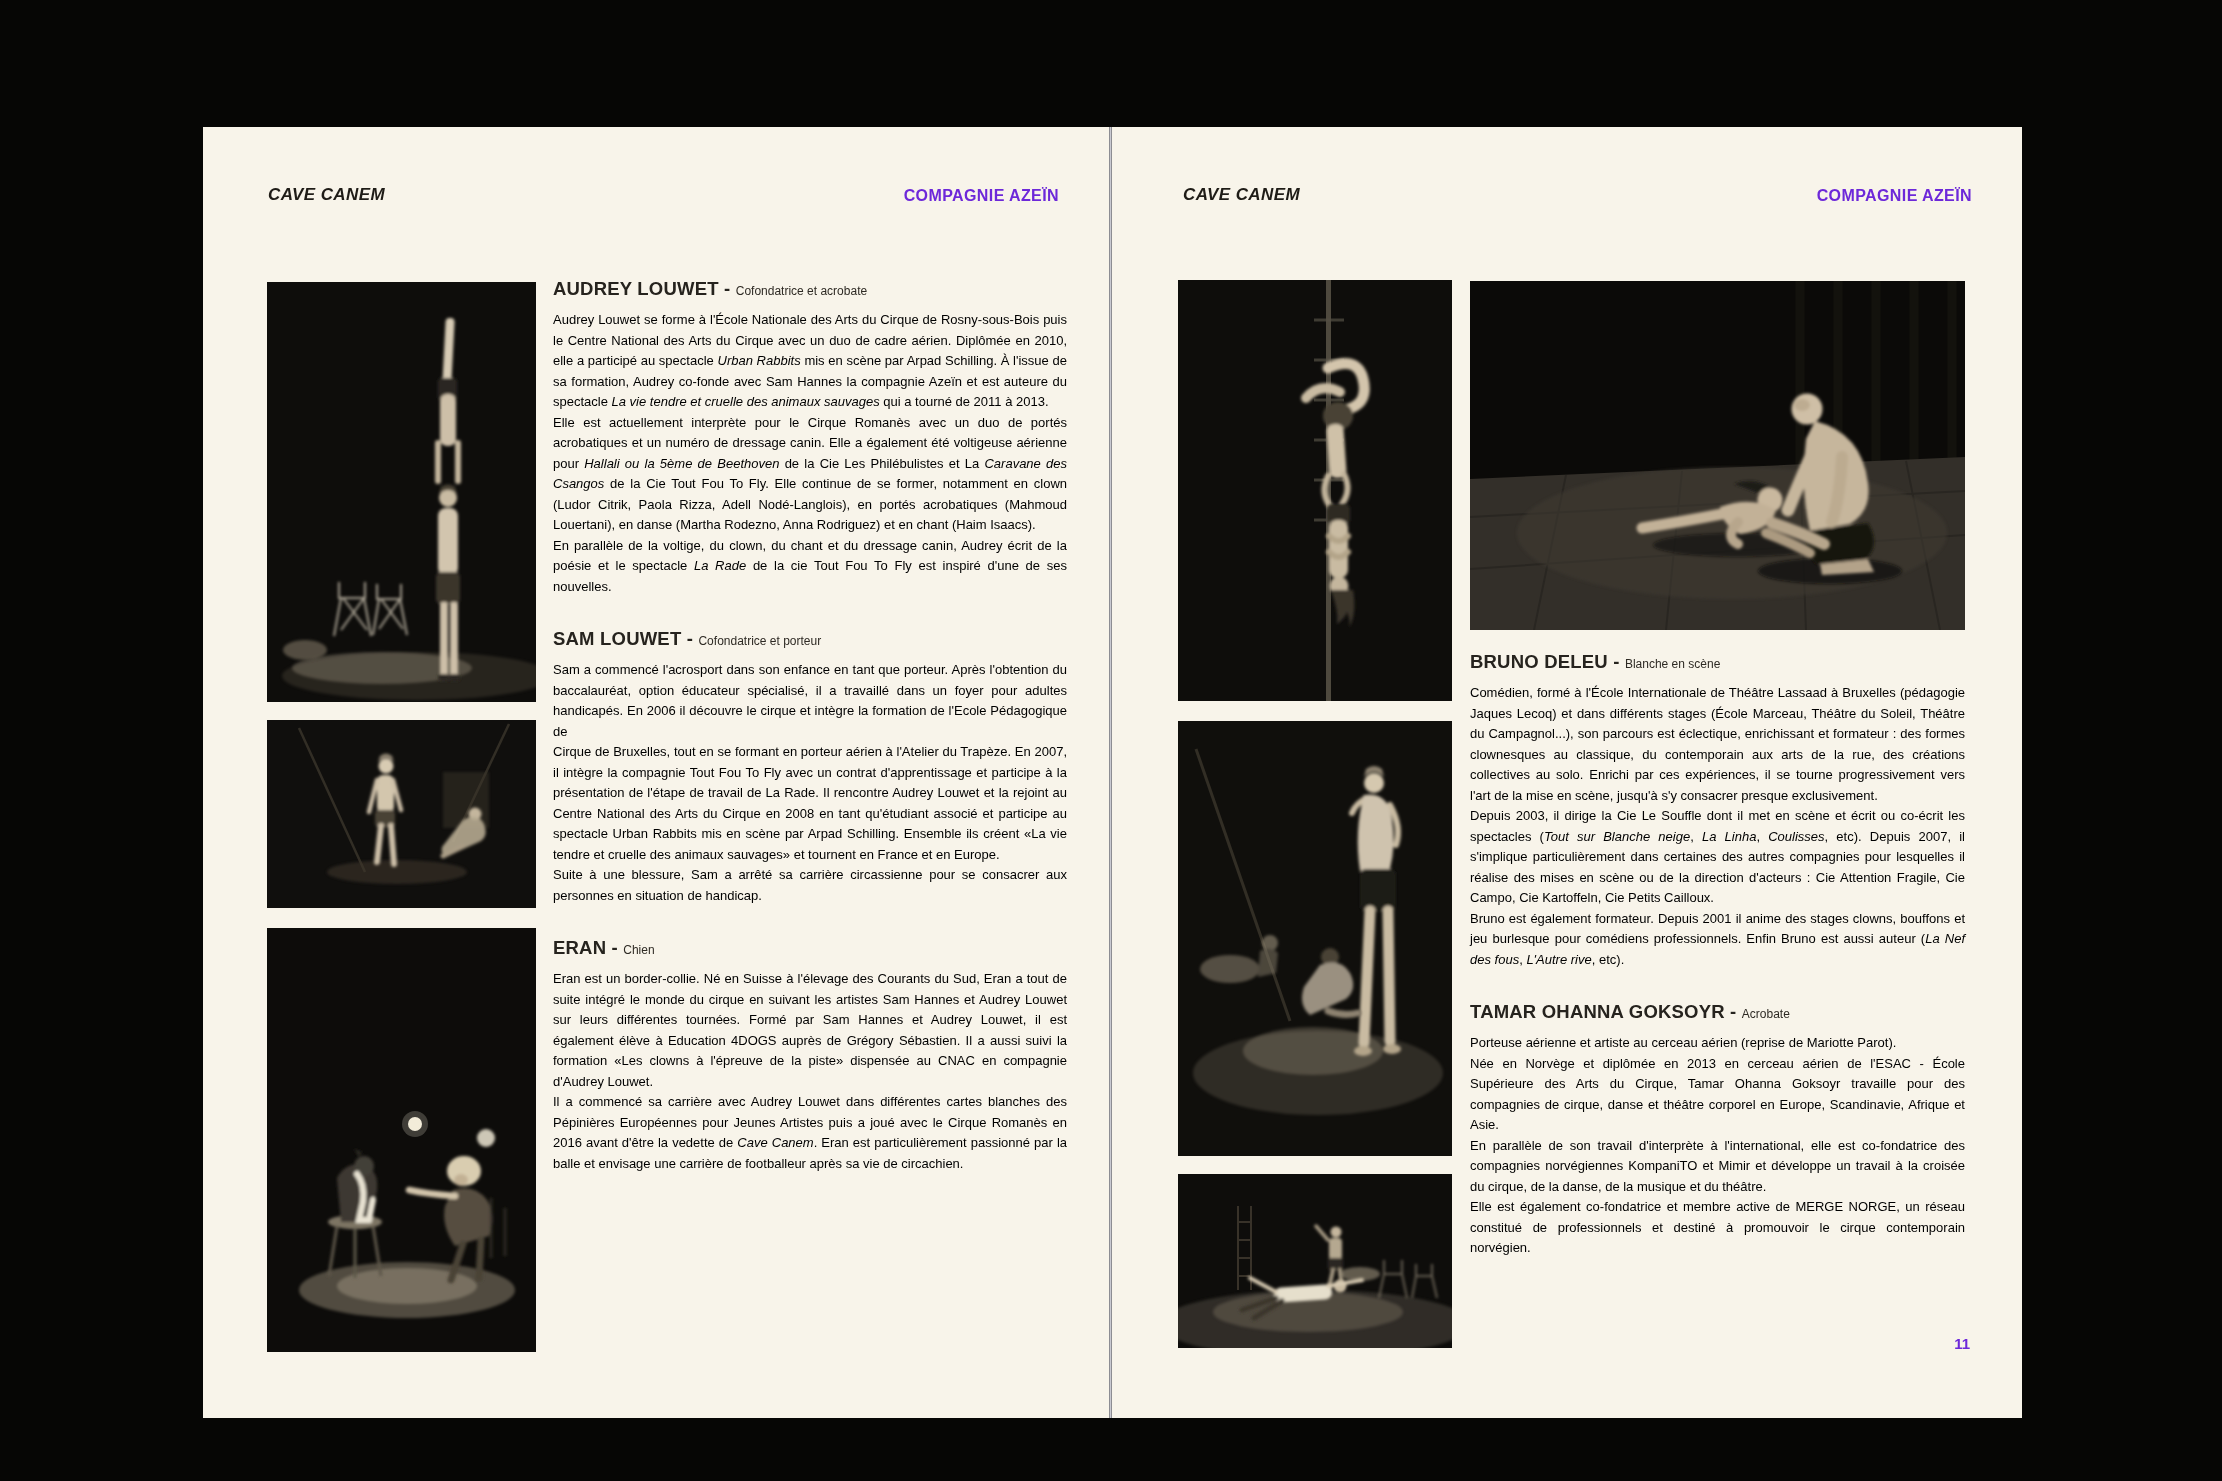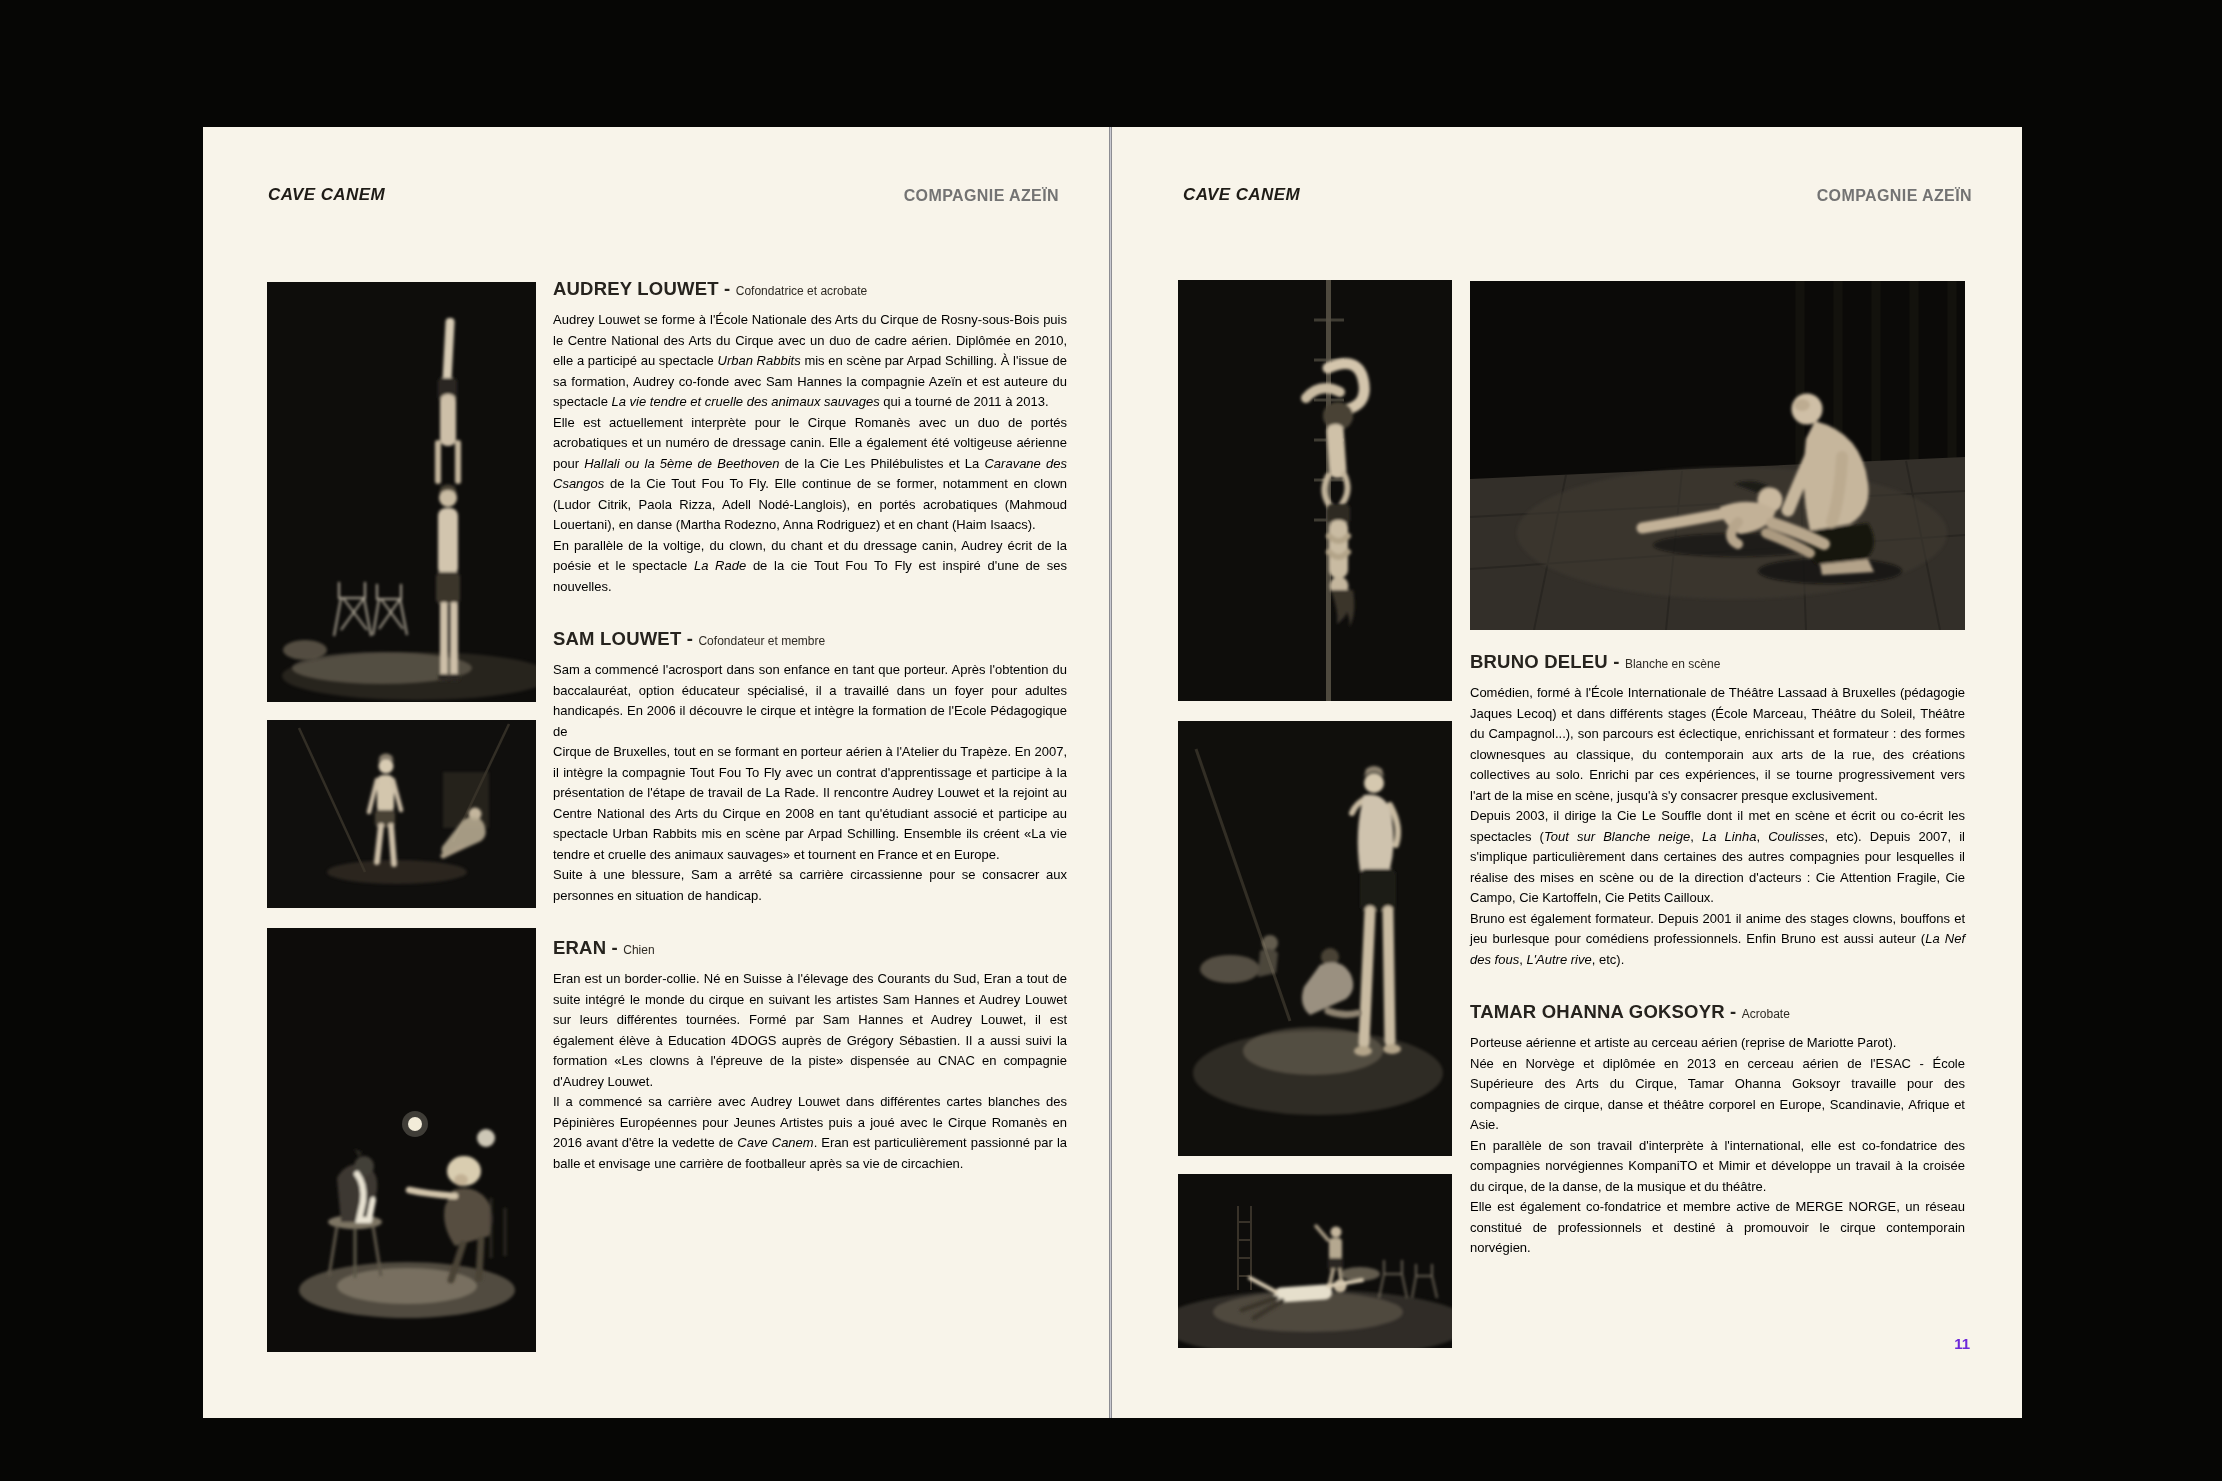--- a/index.html
+++ b/index.html
@@ -11,21 +11,21 @@
   .spread{position:absolute;left:203px;top:95px;width:1819px;height:1291px;background:#f8f4ea;margin-top:32px;}
   .gutter{position:absolute;left:906px;top:0;width:3px;height:100%;
     background:linear-gradient(90deg,#6f6f74,#c9c9d1,#6f6f74);}
   .page{position:absolute;top:0;height:100%;}
   .page-left{left:0;width:906px;}
   .page-right{left:909px;width:910px;}
   .header-title{position:absolute;top:58px;left:65px;font-size:17px;font-weight:bold;
     font-style:italic;letter-spacing:.4px;color:#1f1c17;white-space:nowrap;}
   .page-right .header-title{left:71px;}
   .header-brand{position:absolute;top:60px;right:50px;font-size:16px;font-weight:bold;
-    letter-spacing:.4px;color:#737373;white-space:nowrap;}
+    letter-spacing:.4px;color:#6d28d9;white-space:nowrap;}
   .photo{position:absolute;background:#0e0d0b;overflow:hidden;}
   .photo svg{display:block;}
   
   .ph-l1{left:64px;top:155px;width:269px;height:420px;}
   .ph-l2{left:64px;top:593px;width:269px;height:188px;}
   .ph-l3{left:64px;top:801px;width:269px;height:424px;}
   
   .ph-r1{left:66px;top:153px;width:274px;height:421px;}
   .ph-r2{left:66px;top:594px;width:274px;height:435px;}
   .ph-r3{left:66px;top:1047px;width:274px;height:174px;}
@@ -144,21 +144,21 @@
         <circle cx="219" cy="210" r="9" fill="#efe8d4" opacity=".85" filter="url(#fC)"></circle>
       </svg>
     </div>
 
     <div class="textcol col-left">
         <div class="section">
           <h3><span class="nm">AUDREY LOUWET -</span> <span class="role">Cofondatrice et acrobate</span></h3>
           <p class="body">Audrey Louwet se forme à l'École Nationale des Arts du Cirque de Rosny-sous-Bois puis le Centre National des Arts du Cirque avec un duo de cadre aérien. Diplômée en 2010, elle a participé au spectacle <i>Urban Rabbits</i> mis en scène par Arpad Schilling. À l'issue de sa formation, Audrey co-fonde avec Sam Hannes la compagnie Azeïn et est auteure du spectacle <i>La vie tendre et cruelle des animaux sauvages</i> qui a tourné de 2011 à 2013.<br>Elle est actuellement interprète pour le Cirque Romanès avec un duo de portés acrobatiques et un numéro de dressage canin. Elle a également été voltigeuse aérienne pour <i>Hallali ou la 5ème de Beethoven</i> de la Cie Les Philébulistes et La <i>Caravane des Csangos</i>  de la Cie Tout Fou To Fly.  Elle continue de se former, notamment en clown (Ludor Citrik, Paola Rizza, Adell Nodé-Langlois), en portés acrobatiques (Mahmoud Louertani), en danse (Martha Rodezno, Anna Rodriguez) et en chant (Haim Isaacs).<br>En parallèle de la voltige, du clown, du chant et du dressage canin, Audrey écrit de la poésie et le spectacle <i>La Rade</i>  de la cie Tout Fou To Fly est inspiré d'une de ses nouvelles.</p>
         </div>
         <div class="section">
-          <h3><span class="nm">SAM LOUWET -</span> <span class="role">Cofondateur et membre</span></h3>
+          <h3><span class="nm">SAM LOUWET -</span> <span class="role">Cofondatrice et porteur</span></h3>
           <p class="body">Sam a commencé l'acrosport dans son enfance en tant que porteur. Après l'obtention du baccalauréat, option éducateur spécialisé, il a travaillé dans un foyer pour adultes handicapés. En 2006 il découvre le cirque et intègre la formation de l'Ecole Pédagogique de<br>Cirque de Bruxelles, tout en se formant en porteur aérien à l'Atelier du Trapèze. En 2007, il intègre la compagnie Tout Fou To Fly avec un contrat d'apprentissage et participe à la présentation de l'étape de travail de La Rade. Il rencontre Audrey Louwet et la rejoint au Centre National des Arts du Cirque en 2008 en tant qu'étudiant associé et participe au spectacle Urban Rabbits mis en scène par Arpad Schilling. Ensemble ils créent «La vie tendre et cruelle des animaux sauvages» et tournent en France et en Europe.<br>Suite à une blessure, Sam a arrêté sa carrière circassienne pour se consacrer aux personnes en situation de handicap.</p>
         </div>
         <div class="section">
           <h3><span class="nm">ERAN -</span> <span class="role">Chien</span></h3>
           <p class="body">Eran est un border-collie. Né en Suisse à l'élevage des Courants du Sud, Eran a tout de suite intégré le monde du cirque en suivant les artistes Sam Hannes et Audrey Louwet sur leurs différentes tournées. Formé par Sam Hannes et Audrey Louwet, il est également élève à Education 4DOGS auprès de Grégory Sébastien. Il a aussi suivi la formation «Les clowns à l'épreuve de la piste» dispensée au CNAC en compagnie d'Audrey Louwet.<br>Il a commencé sa carrière avec Audrey Louwet dans différentes cartes blanches des Pépinières Européennes pour Jeunes Artistes puis a joué avec le Cirque Romanès en 2016 avant d'être la vedette de <i>Cave Canem</i>. Eran est particulièrement passionné par la balle et envisage une carrière de footballeur après sa vie de circachien.</p>
         </div>
       </div>
   </div>
 
   <div class="page page-right">

